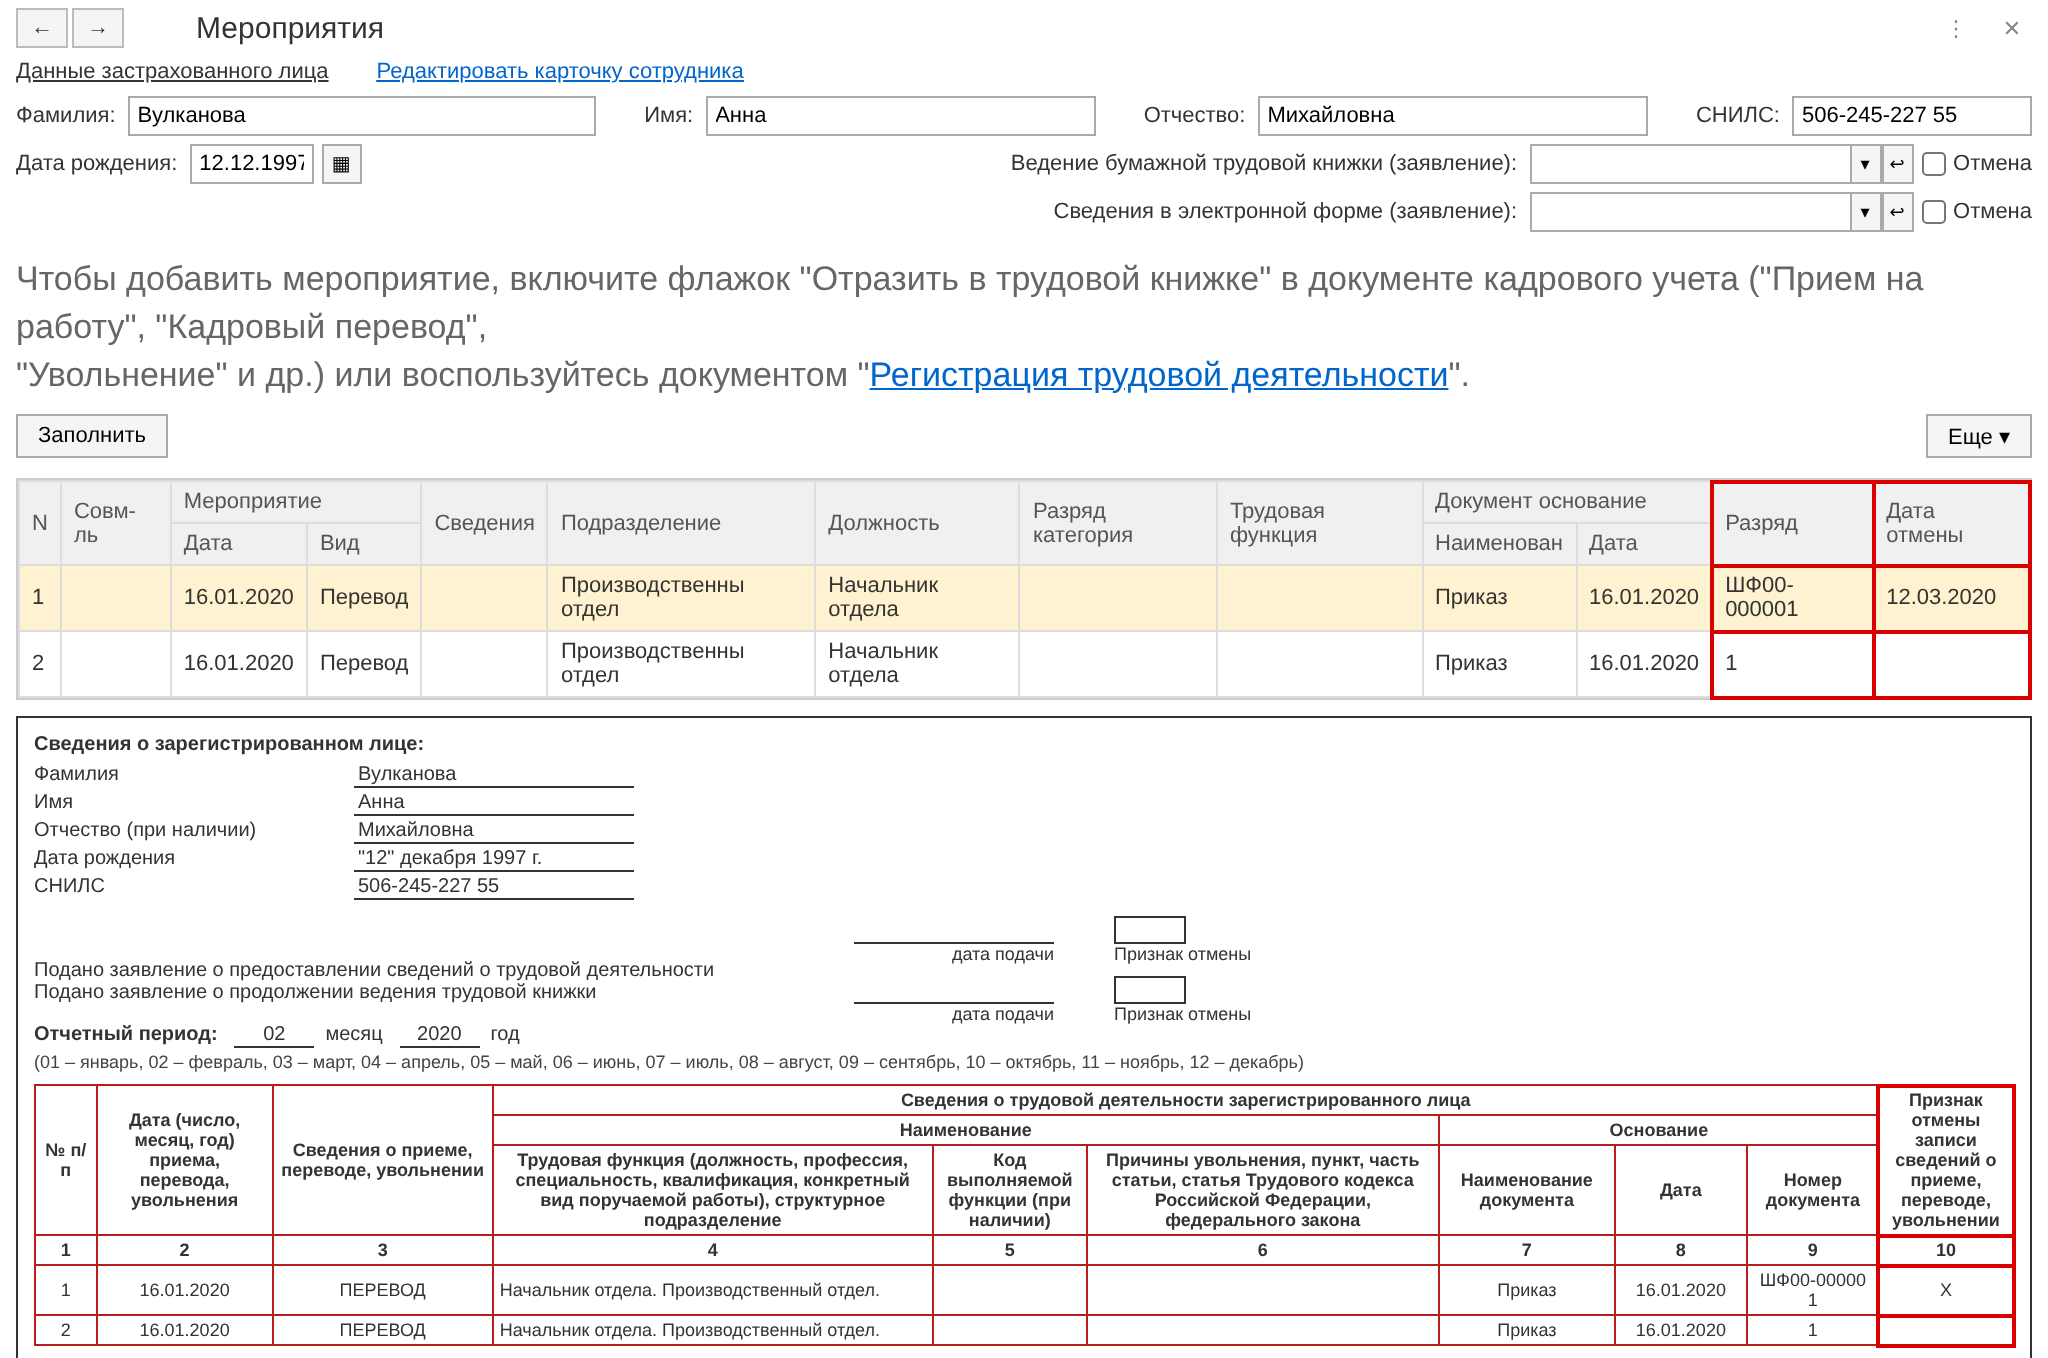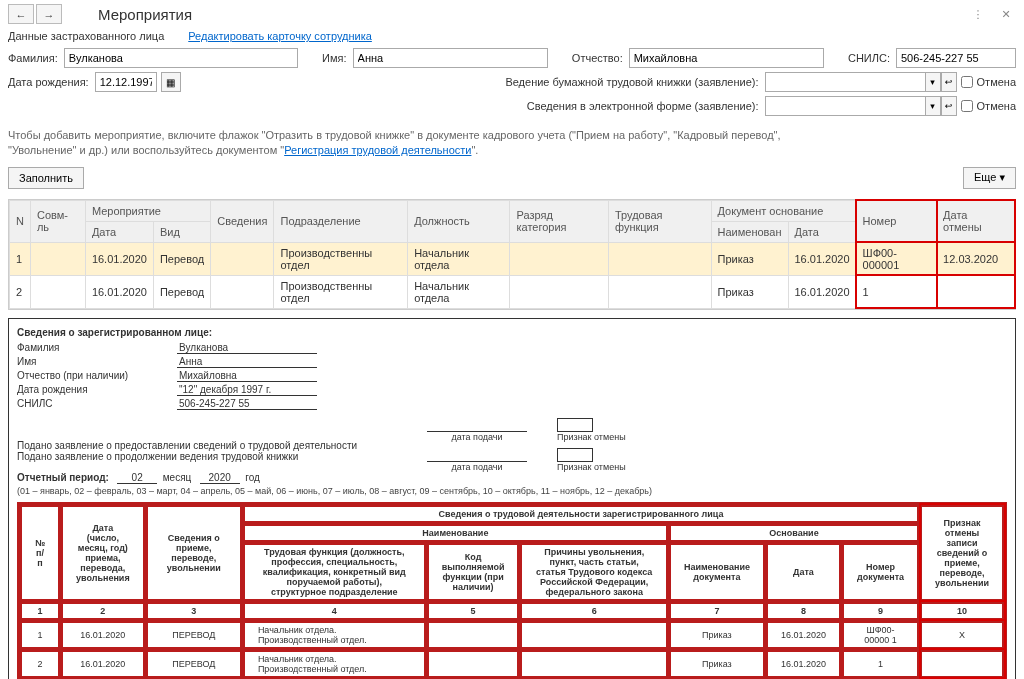--- a/index.html
+++ b/index.html
@@ -2,24 +2,24 @@
 <html><head>
 <meta charset="utf-8">
 <style>
 * { box-sizing: border-box; margin: 0; padding: 0; }
 body { font-family: Arial, sans-serif; font-size: 11px; color: #333; background: #fff; width: 1024px; }
 .toolbar { display: flex; align-items: center; padding: 4px 8px; height: 28px; }
 .nav-btn { width: 26px; height: 20px; border: 1px solid #bbb; background: #f5f5f5; display: flex; align-items: center; justify-content: center; margin-right: 2px; cursor: pointer; }
 .title { font-size: 15px; font-weight: normal; margin-left: 34px; }
 .toolbar-right { margin-left: auto; display: flex; gap: 8px; }
 .icon-btn { width: 20px; height: 20px; display: flex; align-items: center; justify-content: center; cursor: pointer; color: #888; }
-.section-row { display: flex; align-items: center; padding: 2px 8px; gap: 4px; }
+.section-row { display: flex; align-items: center; padding: 2px 8px; gap: 4px; text-decoration: underline; }
 .label { color: #333; }
 .link { color: #0066cc; text-decoration: underline; cursor: pointer; }
-.info-text { color: #666; font-size: 11px; line-height: 1.4; }
+.info-text { color: #666; font-size: 17px; line-height: 1.4; }
 .input { border: 1px solid #aaa; height: 20px; padding: 0 4px; font-size: 11px; }
 .input-sm { width: 62px; }
 .input-md { width: 200px; }
 .input-lg { width: 240px; }
 .cal-btn { width: 20px; height: 20px; border: 1px solid #aaa; background: #f5f5f5; cursor: pointer; display: inline-flex; align-items: center; justify-content: center; font-size: 10px; }
 .form-grid { padding: 4px 8px; }
 .form-row { display: flex; align-items: center; margin-bottom: 4px; gap: 4px; }
 .btn { border: 1px solid #aaa; background: #f5f5f5; height: 22px; padding: 0 10px; cursor: pointer; font-size: 11px; }
 .grid-wrap { margin: 6px 8px; border: 1px solid #ccc; }
 .grid { width: 100%; border-collapse: collapse; font-size: 11px; }
@@ -28,21 +28,21 @@
 .grid .sel td { background: #fff2d0; }
 .highlight-red { outline: 2px solid #d80000; outline-offset: -1px; }
 .report { margin: 8px; border: 1px solid #333; padding: 8px; font-size: 10px; }
 .report-row { display: flex; margin-bottom: 2px; }
 .report-label { width: 160px; }
 .report-val { border-bottom: 1px solid #333; min-width: 140px; padding: 0 2px; }
 .report-title { font-weight: bold; margin-bottom: 4px; }
 .small-box { display: inline-block; width: 36px; height: 14px; border: 1px solid #333; vertical-align: bottom; }
 .months-line { font-size: 9px; color: #444; margin: 2px 0 6px; }
 .rep-table { width: 100%; border-collapse: collapse; font-size: 9px; }
-.rep-table th, .rep-table td { border: 5px solid #b91c1c; padding: 2px 13px; text-align: center; vertical-align: middle; }
+.rep-table th, .rep-table td { border: 1px solid #b91c1c; padding: 2px 3px; text-align: center; vertical-align: middle; }
 .rep-col-red { outline: 2px solid #d80000; outline-offset: -1px; }
 .spacer { flex: 1; }
 .combo-group { display: flex; }
 .combo-group .input { border-right: none; }
 .dd-btn { width: 16px; height: 20px; border: 1px solid #aaa; background: #f5f5f5; cursor: pointer; display: inline-flex; align-items: center; justify-content: center; font-size: 9px; }
 .field-lbl { margin-right: 2px; }
 .chk { width: 12px; height: 12px; }
 .underline-field { border: none; border-bottom: 1px solid #333; text-align: center; min-width: 40px; display: inline-block; }
 </style>
 </head>
@@ -124,21 +124,21 @@
     <tr>
       <th rowspan="2">N</th>
       <th rowspan="2">Совм-ль</th>
       <th colspan="2">Мероприятие</th>
       <th rowspan="2">Сведения</th>
       <th rowspan="2">Подразделение</th>
       <th rowspan="2">Должность</th>
       <th rowspan="2">Разряд категория</th>
       <th rowspan="2">Трудовая функция</th>
       <th colspan="2">Документ основание</th>
-      <th rowspan="2" class="highlight-red">Номер</th>
+      <th rowspan="2" class="highlight-red">Разряд</th>
       <th rowspan="2" class="highlight-red">Дата отмены</th>
     </tr>
     <tr>
       <th>Дата</th>
       <th>Вид</th>
       <th>Наименован</th>
       <th>Дата</th>
     </tr>
   </thead>
   <tbody>
@@ -197,21 +197,21 @@
   <div class="report-row">
       <div class="report-label">СНИЛС</div>
       <div class="report-val">506-245-227 55</div>
     </div>
 
   <div style="display:flex; margin-top:8px; gap:30px; align-items:flex-end;">
     <div style="flex:0 0 380px">
       <div>Подано заявление о предоставлении сведений о трудовой деятельности</div>
       <div style="margin-bottom:10px">Подано заявление о продолжении ведения трудовой книжки</div>
     </div>
-    <div style="text-align:center">
+    <div style="text-align:right">
       <div style="border-bottom:1px solid #333; width:100px; height:14px"></div>
       <div style="font-size:9px">дата подачи</div>
       <div style="border-bottom:1px solid #333; width:100px; height:14px; margin-top:6px"></div>
       <div style="font-size:9px">дата подачи</div>
     </div>
     <div>
       <div><span class="small-box"></span></div>
       <div style="font-size:9px">Признак отмены</div>
       <div style="margin-top:6px"><span class="small-box"></span></div>
       <div style="font-size:9px">Признак отмены</div>

